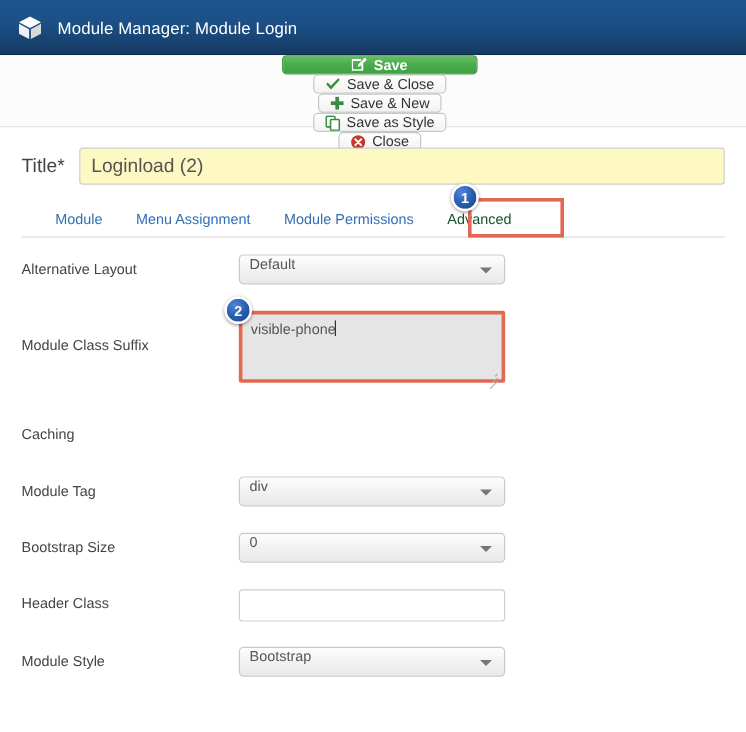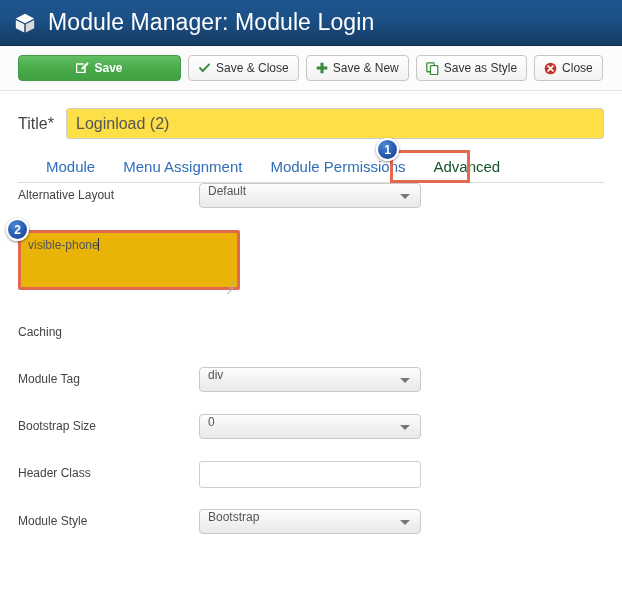--- a/index.html
+++ b/index.html
@@ -27,35 +27,36 @@
     border-bottom: 1px solid #102d4c;
   }
   .header-icon {
     width: 22px;
     height: 22px;
     margin-right: 12px;
     display: block;
   }
   .header-title {
     color: #ffffff;
-    font-size: 23px;
+    font-size: 14px;
     font-weight: normal;
     letter-spacing: 0.1px;
     white-space: nowrap;
   }
 
   
   .toolbar {
-    height: 45px;
+    height: 60px;
     background: #fcfcfc;
     border-bottom: 1px solid #e4e4e4;
     display: flex;
     align-items: center;
     padding-left: 18px;
     box-sizing: border-box;
+    flex-direction: column;
   }
   .btn {
     height: 26px;
     display: inline-flex;
     align-items: center;
     justify-content: center;
     border: 1px solid #c6c6c6;
     border-radius: 4px;
     background: linear-gradient(to bottom, #ffffff 0%, #f2f2f2 100%);
     font-size: 12px;
@@ -97,21 +98,21 @@
     color: #444;
     width: 48px;
     flex: none;
   }
   .title-label .req { color: #444; }
   .title-input {
     flex: 1;
     height: 31px;
     border: 1px solid #cfcfcf;
     border-radius: 3px;
-    background: #fde047;
+    background: #fef9c3;
     font-family: "Liberation Sans", sans-serif;
     font-size: 16px;
     color: #555;
     padding: 0 9px;
     box-sizing: border-box;
     outline: none;
   }
 
   
   .tabs-wrap {
@@ -120,21 +121,21 @@
     border-bottom: 1px solid #dcdcdc;
     padding-bottom: 0;
   }
   .tabs {
     display: flex;
     align-items: flex-end;
     height: 27px;
     padding-left: 14px;
   }
   .tab {
-    font-size: 15px;
+    font-size: 12px;
     color: #2f6fb8;
     padding: 0 14px 7px 14px;
     cursor: pointer;
     white-space: nowrap;
   }
   .tab.active {
     color: #14532d;
   }
 
   
@@ -159,20 +160,21 @@
     font-weight: bold;
     display: flex;
     align-items: center;
     justify-content: center;
     box-sizing: border-box;
     z-index: 5;
   }
 
   
   .form {
+    margin-top: 14px;
   }
   .row {
     display: flex;
     align-items: flex-start;
     min-height: 26px;
     margin-bottom: 21px;
   }
   .row-label {
     width: 181px;
     flex: none;
@@ -221,21 +223,21 @@
     color: #555;
     padding: 0 8px;
     box-sizing: border-box;
     outline: none;
   }
   .textarea {
     width: 222px;
     height: 60px;
     border: 3px solid #e2694f;
     border-radius: 2px;
-    background: #eab308;
+    background: #e5e5e5;
     font-family: "Liberation Sans", sans-serif;
     font-size: 12px;
     color: #555;
     padding: 5px 7px;
     box-sizing: border-box;
     outline: none;
     resize: none;
     overflow: hidden;
     position: relative;
   }
@@ -360,20 +362,21 @@
       <div class="row-label">Alternative Layout</div>
       <div class="field">
         <div class="select">
           <span>Default</span>
           <span class="caret"></span>
         </div>
       </div>
     </div>
 
     <div class="row" style="margin-bottom:26px;">
+      <div class="row-label" style="padding-top:22px;">Module Class Suffix</div>
       <div class="field">
         <div class="ta-wrap">
           <textarea class="textarea" style="">visible-phone</textarea>
           <span class="ta-caret"></span>
           <span class="resize-grip">
             <i style="width:9px; bottom:1px;"></i>
             <i style="width:6px; bottom:4px;"></i>
             <i style="width:3px; bottom:7px;"></i>
           </span>
           <div class="badge" style="left:-12px; top:-12px;">2</div>

